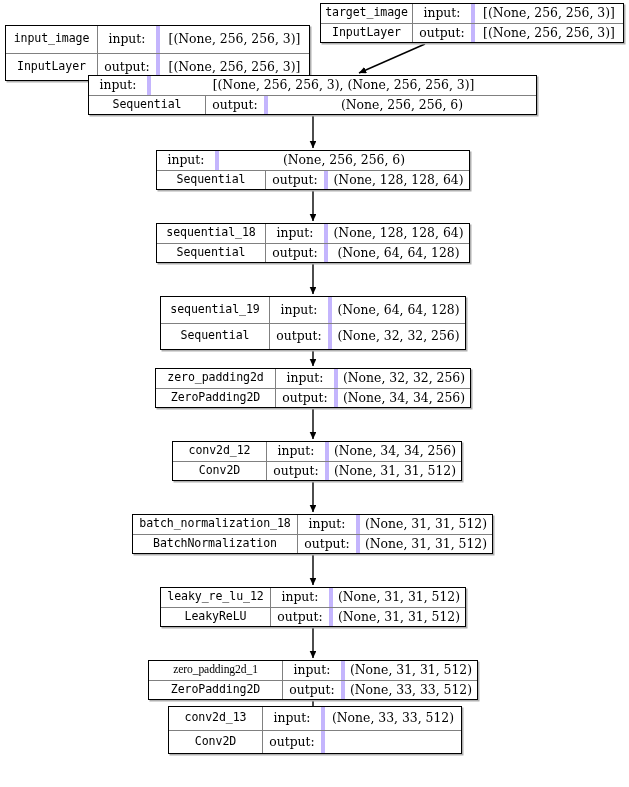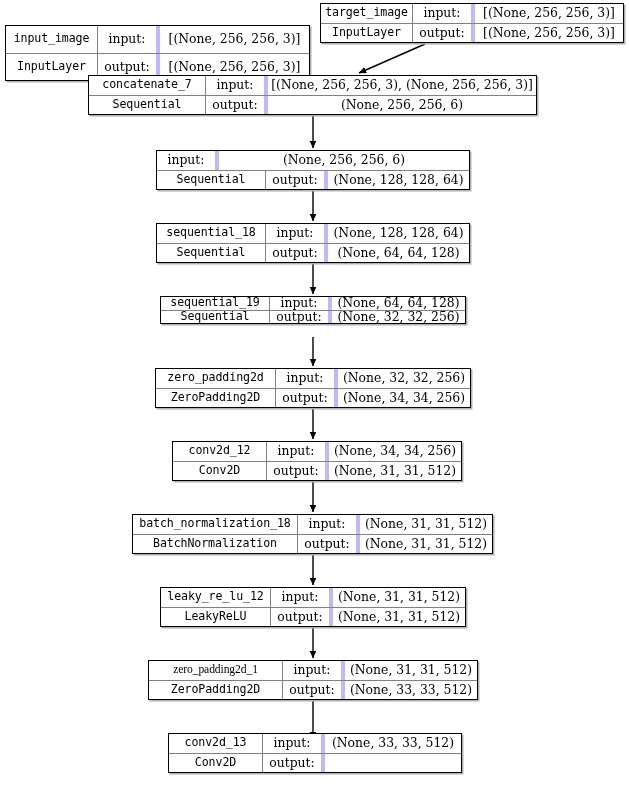--- a/index.html
+++ b/index.html
@@ -117,21 +117,20 @@
           <div class="cell shape" style="flex: 1 1 auto;">[(None, 256, 256, 3)]</div>
         </div>
         <div class="node-row bottom">
           <div class="cell name" style="width: 92px; flex: 0 0 92px;">InputLayer</div>
           <div class="cell io" style="width: 62px; flex: 0 0 62px;">output:</div>
           <div class="cell shape" style="flex: 1 1 auto;">[(None, 256, 256, 3)]</div>
         </div>
       </div>
       <div class="node" style="left: 88px; top: 75px; width: 449px; height: 40px;">
         <div class="node-row top">
-          <div class="cell name" style="width: 117px; flex: 0 0 117px;">concatenate_7</div>
           <div class="cell io" style="width: 62px; flex: 0 0 62px;">input:</div>
           <div class="cell shape" style="flex: 1 1 auto;">[(None, 256, 256, 3), (None, 256, 256, 3)]</div>
         </div>
         <div class="node-row bottom">
           <div class="cell name" style="width: 117px; flex: 0 0 117px;">Sequential</div>
           <div class="cell io" style="width: 62px; flex: 0 0 62px;">output:</div>
           <div class="cell shape" style="flex: 1 1 auto;">(None, 256, 256, 6)</div>
         </div>
       </div>
       <div class="node" style="left: 156px; top: 150px; width: 314px; height: 40px;">
@@ -150,21 +149,21 @@
           <div class="cell name" style="width: 109px; flex: 0 0 109px;">sequential_18</div>
           <div class="cell io" style="width: 62px; flex: 0 0 62px;">input:</div>
           <div class="cell shape" style="flex: 1 1 auto;">(None, 128, 128, 64)</div>
         </div>
         <div class="node-row bottom">
           <div class="cell name" style="width: 109px; flex: 0 0 109px;">Sequential</div>
           <div class="cell io" style="width: 62px; flex: 0 0 62px;">output:</div>
           <div class="cell shape" style="flex: 1 1 auto;">(None, 64, 64, 128)</div>
         </div>
       </div>
-      <div class="node" style="left: 160px; top: 296px; width: 306px; height: 28px;">
+      <div class="node" style="left: 160px; top: 296px; width: 306px; height: 54px;">
         <div class="node-row top">
           <div class="cell name" style="width: 109px; flex: 0 0 109px;">sequential_19</div>
           <div class="cell io" style="width: 62px; flex: 0 0 62px;">input:</div>
           <div class="cell shape" style="flex: 1 1 auto;">(None, 64, 64, 128)</div>
         </div>
         <div class="node-row bottom">
           <div class="cell name" style="width: 109px; flex: 0 0 109px;">Sequential</div>
           <div class="cell io" style="width: 62px; flex: 0 0 62px;">output:</div>
           <div class="cell shape" style="flex: 1 1 auto;">(None, 32, 32, 256)</div>
         </div>
@@ -222,21 +221,21 @@
           <div class="cell name" style="width: 134px; flex: 0 0 134px; font-family: Liberation Serif, serif;">zero_padding2d_1</div>
           <div class="cell io" style="width: 62px; flex: 0 0 62px;">input:</div>
           <div class="cell shape" style="flex: 1 1 auto;">(None, 31, 31, 512)</div>
         </div>
         <div class="node-row bottom">
           <div class="cell name" style="width: 134px; flex: 0 0 134px;">ZeroPadding2D</div>
           <div class="cell io" style="width: 62px; flex: 0 0 62px;">output:</div>
           <div class="cell shape" style="flex: 1 1 auto;">(None, 33, 33, 512)</div>
         </div>
       </div>
-      <div class="node" style="left: 168px; top: 733px; width: 294px; height: 40px;">
+      <div class="node" style="left: 168px; top: 706px; width: 294px; height: 48px;">
         <div class="node-row top">
           <div class="cell name" style="width: 94px; flex: 0 0 94px;">conv2d_13</div>
           <div class="cell io" style="width: 62px; flex: 0 0 62px;">input:</div>
           <div class="cell shape" style="flex: 1 1 auto;">(None, 33, 33, 512)</div>
         </div>
         <div class="node-row bottom">
           <div class="cell name" style="width: 94px; flex: 0 0 94px;">Conv2D</div>
           <div class="cell io" style="width: 62px; flex: 0 0 62px;">output:</div>
           <div class="cell shape" style="flex: 1 1 auto; margin-top: 38px;">(None, 30, 30, 1)</div>
         </div>

